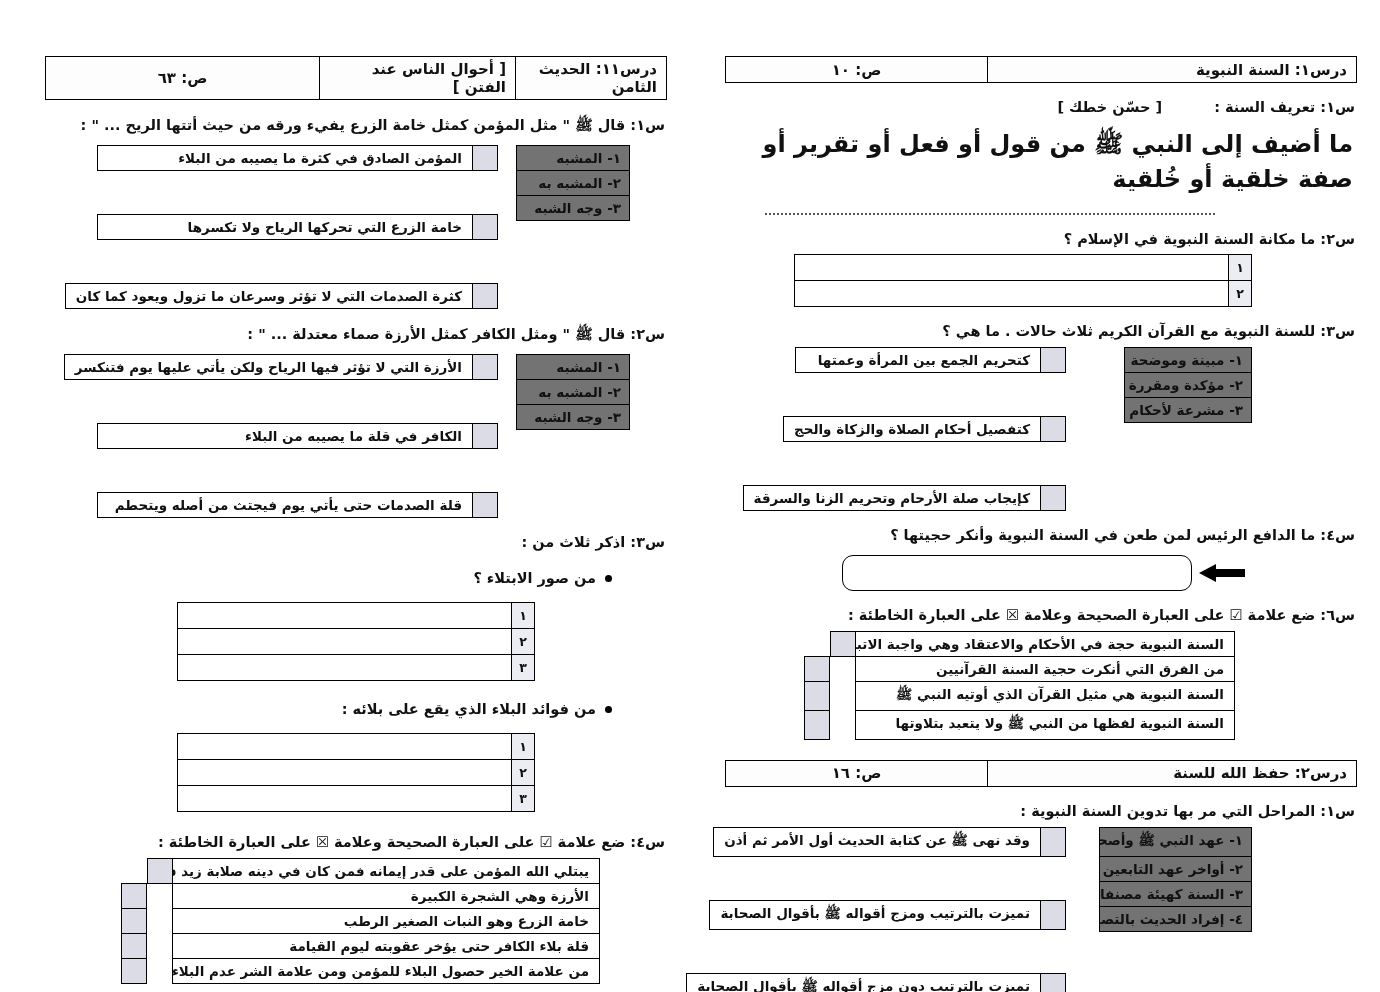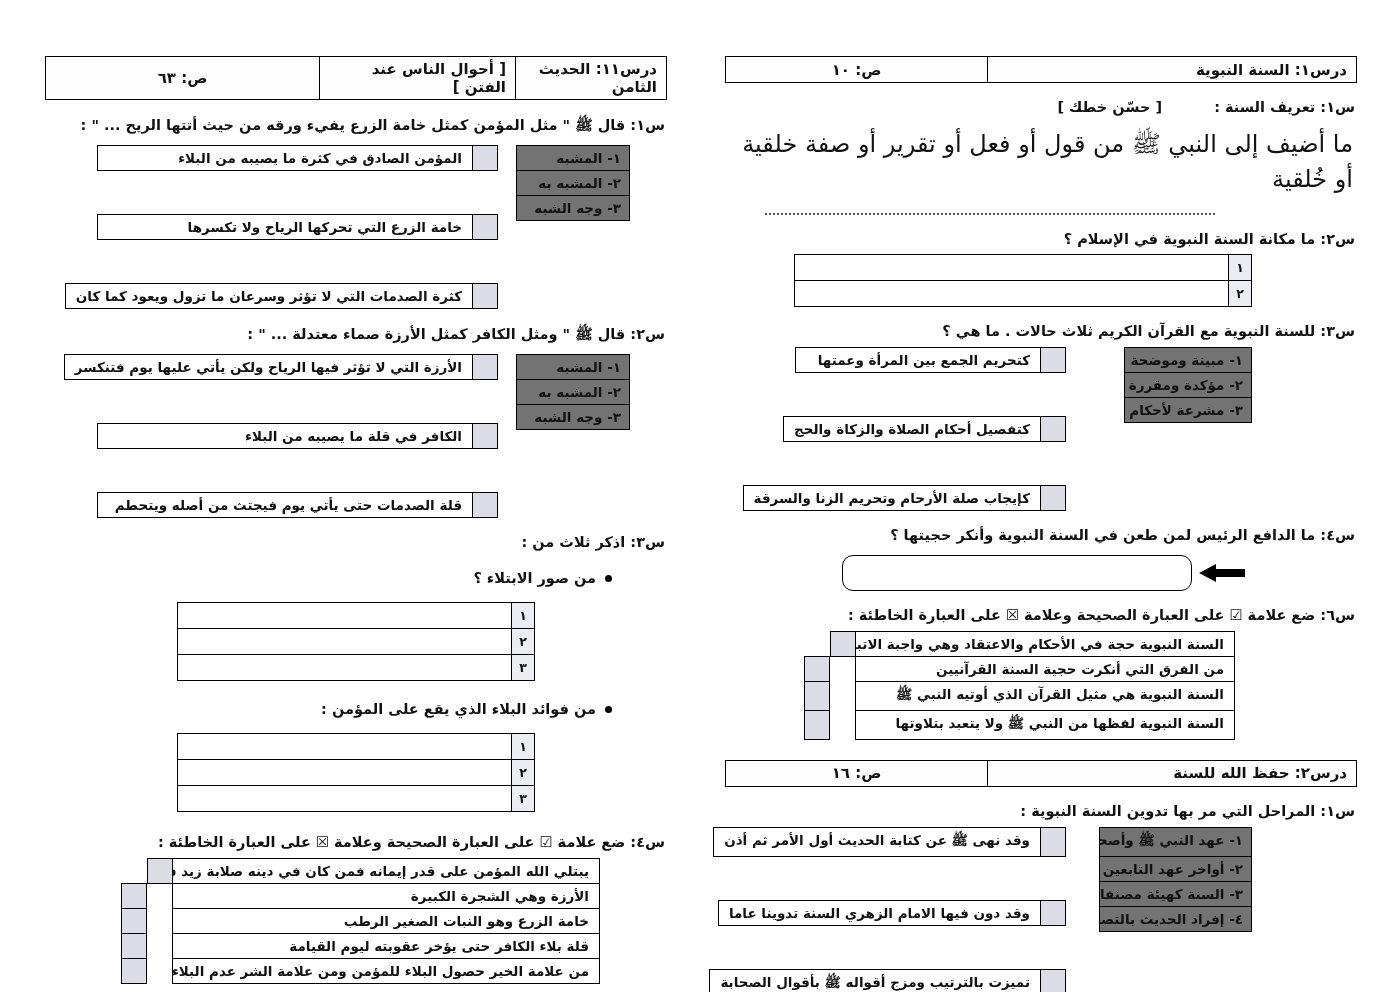--- a/index.html
+++ b/index.html
@@ -20,21 +20,21 @@
   .hdr .grow { flex: 1; }
   .hdr .ctr { justify-content: center; }
   .divR { border-right: 1.4px solid #000; }
   .w147 { width: 150px; }
   .w194 { width: 196px; justify-content: center; }
   .w262 { width: 262px; }
 
   .qlabel { font-weight: bold; font-size: 14.5px; margin: 16px 2px 0 0; }
   .row-flex { display: flex; gap: 52px; align-items: baseline; }
 
-  .bigdef { font-size: 24px; font-weight: normal; text-align: right; margin: 12px 4px 0 0; line-height: 1.45; }
+  .bigdef { font-size: 24px; font-weight: bold; text-align: right; margin: 12px 4px 0 0; line-height: 1.45; }
   .dotline { width: 450px; border-bottom: 2px dotted #555; margin: 16px 142px 0 0; height: 0; }
 
   
   .ansrows { display: flex; flex-direction: column; align-items: flex-start; margin-top: 7px; }
   .ans-row { display: flex; align-items: stretch; }
   .ans-row + .ans-row { margin-top: -1px; }
   .ans-row > * + * { margin-right: -1px; }
   .ans-num { width: 24px; border: 1px solid #000; background: #ececf3; display: flex;
              align-items: center; justify-content: center; font-weight: bold; font-size: 12.5px; }
   .ans-wide { border: 1px solid #000; background: #fff; height: 27px; }
@@ -178,24 +178,20 @@
       <div class="opt opt-w2">٣- السنة كهيئة مصنفات</div>
       <div class="opt opt-w2">٤- إفراد الحديث بالتصنيف</div>
     </div>
     <div class="ex-col">
       <div class="ex-row">
         <div class="slot"></div>
         <div class="ex-text exw-b">وقد نهى ﷺ عن كتابة الحديث أول الأمر ثم أذن</div>
       </div>
       <div class="ex-row">
         <div class="slot"></div>
-        <div class="ex-text exw-b">وقد دون فيها الامام الزهري السنة تدوينا عاما</div>
-      </div>
-      <div class="ex-row">
-        <div class="slot"></div>
         <div class="ex-text exw-b">تميزت بالترتيب ومزج أقواله ﷺ بأقوال الصحابة</div>
       </div>
       <div class="ex-row">
         <div class="slot"></div>
         <div class="ex-text exw-b">تميزت بالترتيب دون مزج أقواله ﷺ بأقوال الصحابة</div>
       </div>
     </div>
   </div>
 
   <div class="pagenum">٢</div>
@@ -271,21 +267,21 @@
       <div class="ans-wide aw-l"></div>
     </div>
     <div class="ans-row">
       <div class="ans-num">٣</div>
       <div class="ans-wide aw-l"></div>
     </div>
   </div>
 
   <div class="bullet-line">
     <span class="dot"></span>
-    <span>من فوائد البلاء الذي يقع على المؤمن :</span>
+    <span>من فوائد البلاء الذي يقع على بلائه :</span>
   </div>
   <div class="ansrows ind-r132" style="margin-top:16px">
     <div class="ans-row">
       <div class="ans-num">١</div>
       <div class="ans-wide aw-l"></div>
     </div>
     <div class="ans-row">
       <div class="ans-num">٢</div>
       <div class="ans-wide aw-l"></div>
     </div>

